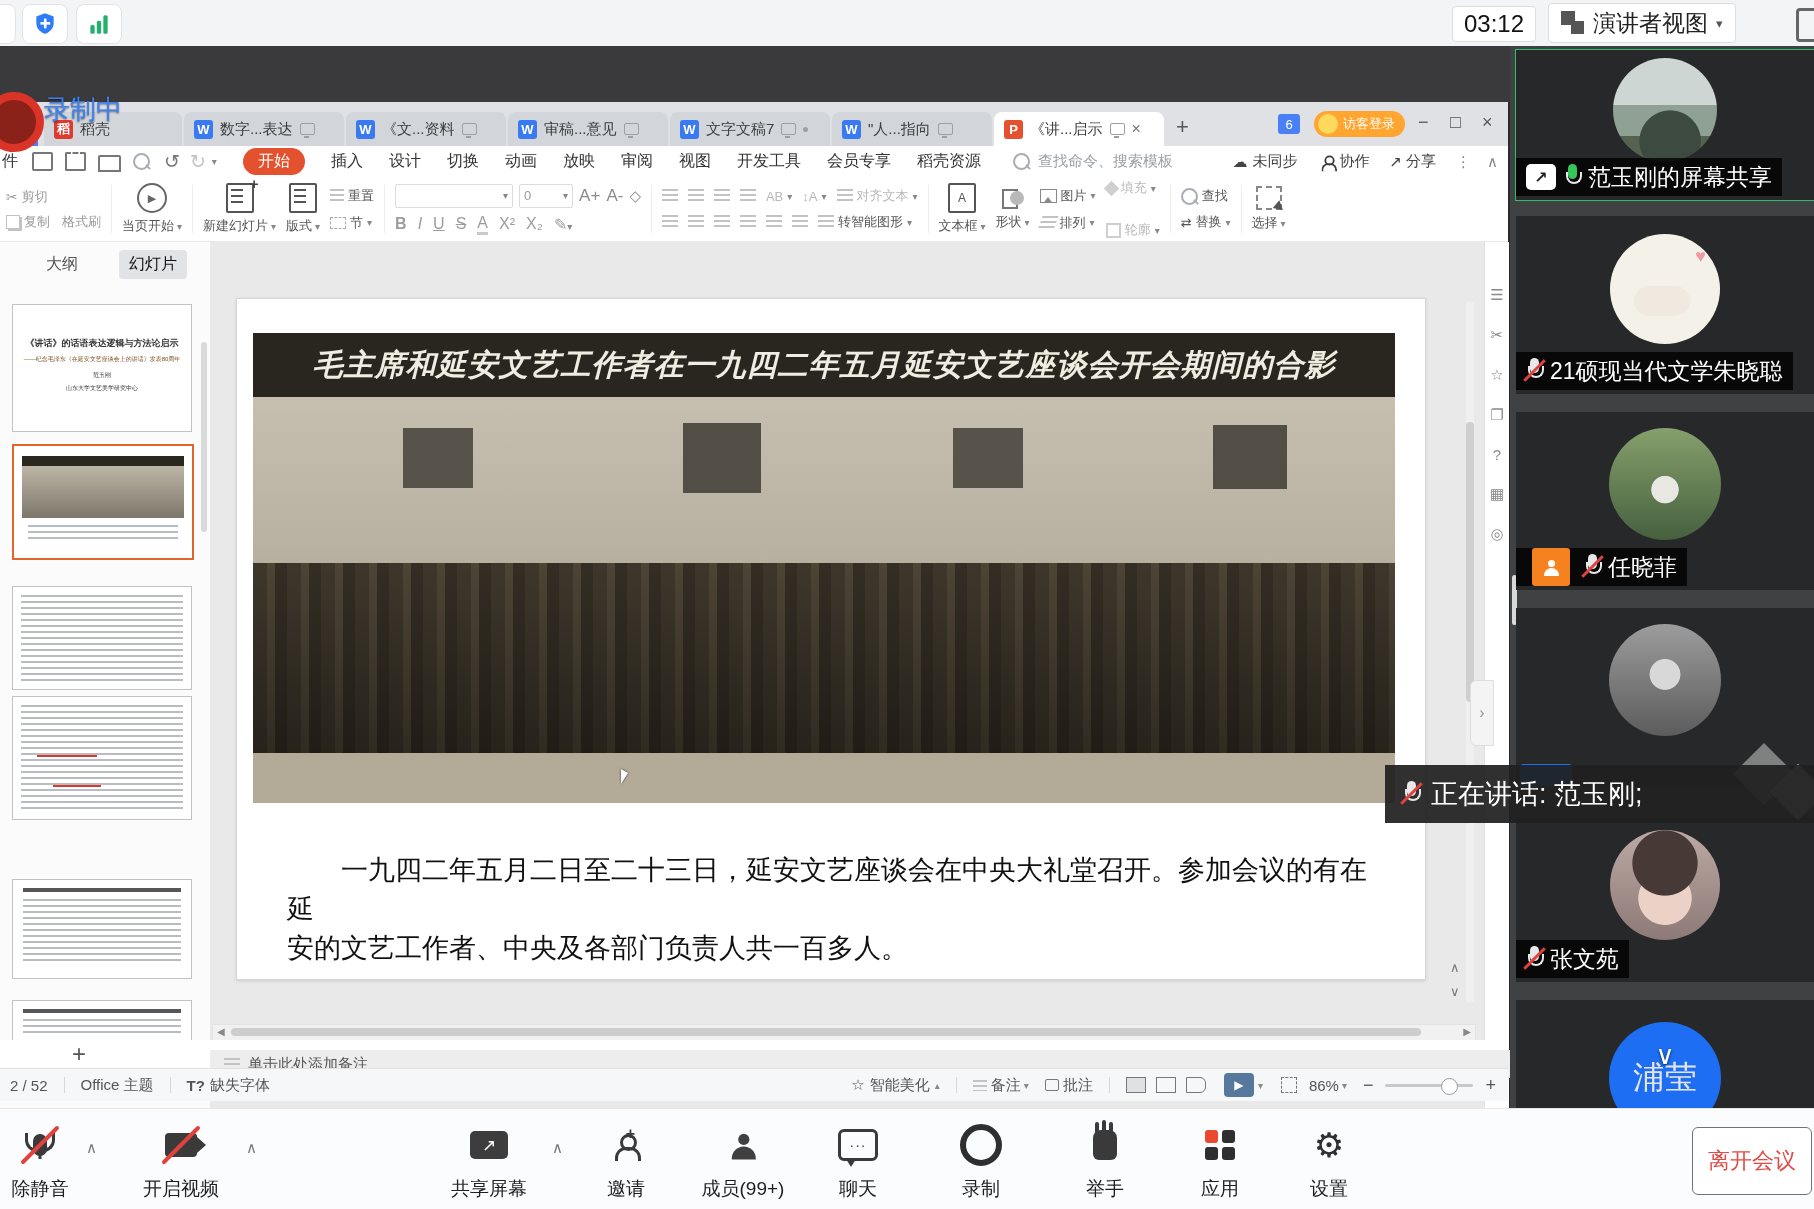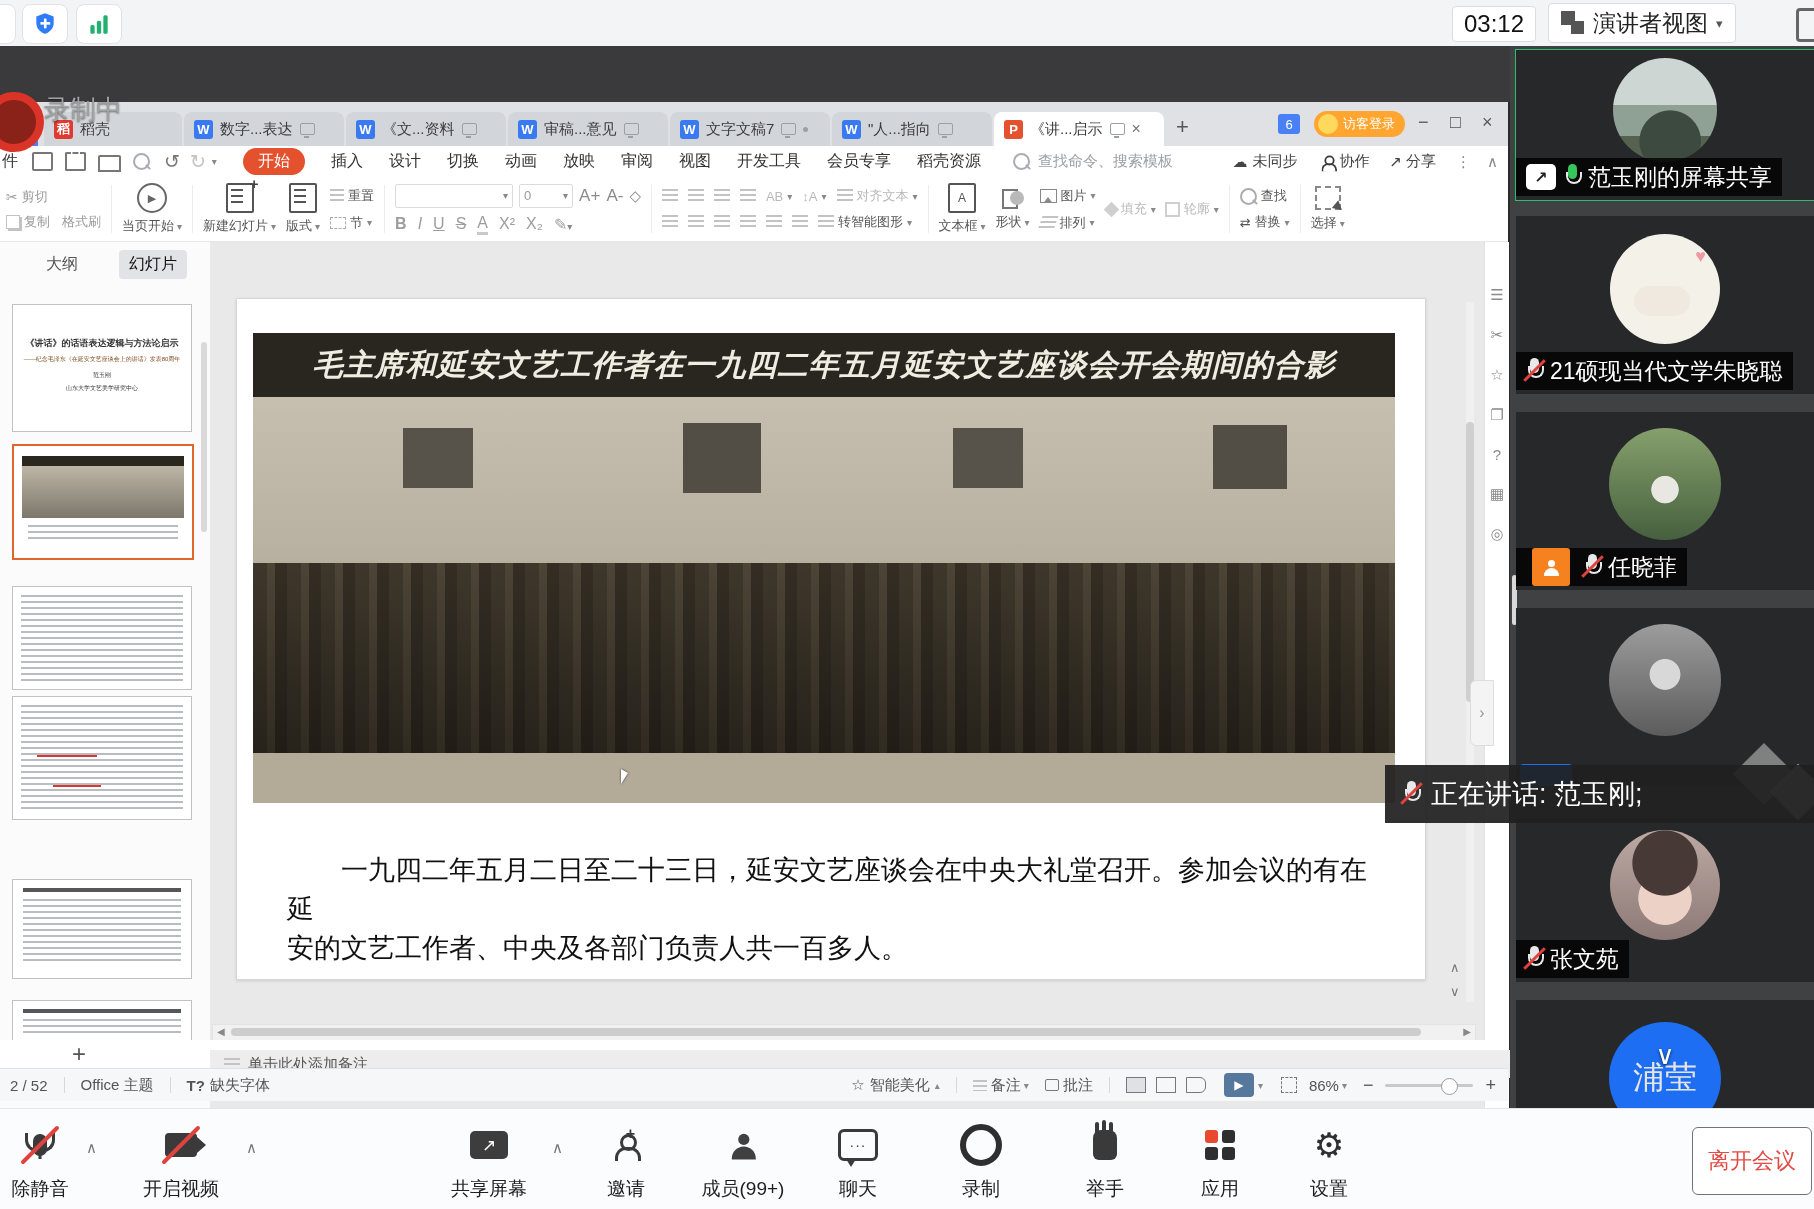--- a/index.html
+++ b/index.html
@@ -13,21 +13,21 @@
             display:flex;align-items:center;justify-content:center;}
   .timebox{height:34px;background:#fff;border:1px solid #ddd;border-radius:4px;
            display:flex;align-items:center;justify-content:center;font-size:24px;color:#111;}
   .viewbox{height:38px;background:#fff;border:1px solid #ddd;border-radius:4px;
            display:flex;align-items:center;gap:8px;padding:0 12px;font-size:23px;color:#222;}
   .layout-ic{width:24px;height:24px;position:relative;}
   .layout-ic i{position:absolute;background:#555;}
   
   .darkband{left:0;top:46px;width:1814px;height:56px;background:#3a3a3c;}
   .recdot{width:44px;height:44px;border-radius:50%;border:8px solid #da3327;background:#8a221a;}
-  .rectext{color:#a3a3a3;font-size:26px;text-shadow:0 1px 2px rgba(0,0,0,.6);}
+  .rectext{color:#3b82f6;font-size:26px;text-shadow:0 1px 2px rgba(0,0,0,.6);}
   
   .wps{left:0;top:102px;width:1508px;height:998px;background:#fff;}
   .tabbar{left:0;top:0;width:1508px;height:44px;background:#dfe1e5;}
   .tab{height:34px;margin-top:10px;background:#d2d5da;border-radius:8px 8px 0 0;
        display:flex;align-items:center;gap:7px;padding:0 10px;font-size:15px;color:#3c3c3c;}
   .tab.active{background:#fff;}
   .doc-ic{width:19px;height:19px;border-radius:3px;color:#fff;font-size:13px;font-weight:bold;
           display:flex;align-items:center;justify-content:center;}
   .pin-ic{width:13px;height:10px;border:1px solid #9aa0a6;border-radius:2px;position:relative;}
   .pin-ic::after{content:"";position:absolute;left:3px;bottom:-4px;width:5px;height:2px;background:#9aa0a6;}
@@ -418,21 +418,21 @@
             </span>
             <span>图片</span>
             <span class="caret">▾</span>
           </span>
         <span class="tb-sm" style="color:#555">
             <span class="linesic" style="transform:skewX(-20deg)"></span>
             <span>排列</span>
             <span class="caret">▾</span>
           </span>
       </div>
-      <div style="display:flex;flex-direction:row;gap:9px">
+      <div style="display:flex;flex-direction:column;gap:24px">
         <span class="tb-sm gray">
             <span style="width:11px;height:11px;background:#cfcfcf;transform:rotate(45deg);display:inline-block"></span>
             <span>填充</span>
             <span class="caret">▾</span>
           </span>
         <span class="tb-sm gray">
             <span style="width:11px;height:11px;border:2px solid #cfcfcf;display:inline-block"></span>
             <span>轮廓</span>
             <span class="caret">▾</span>
           </span>

